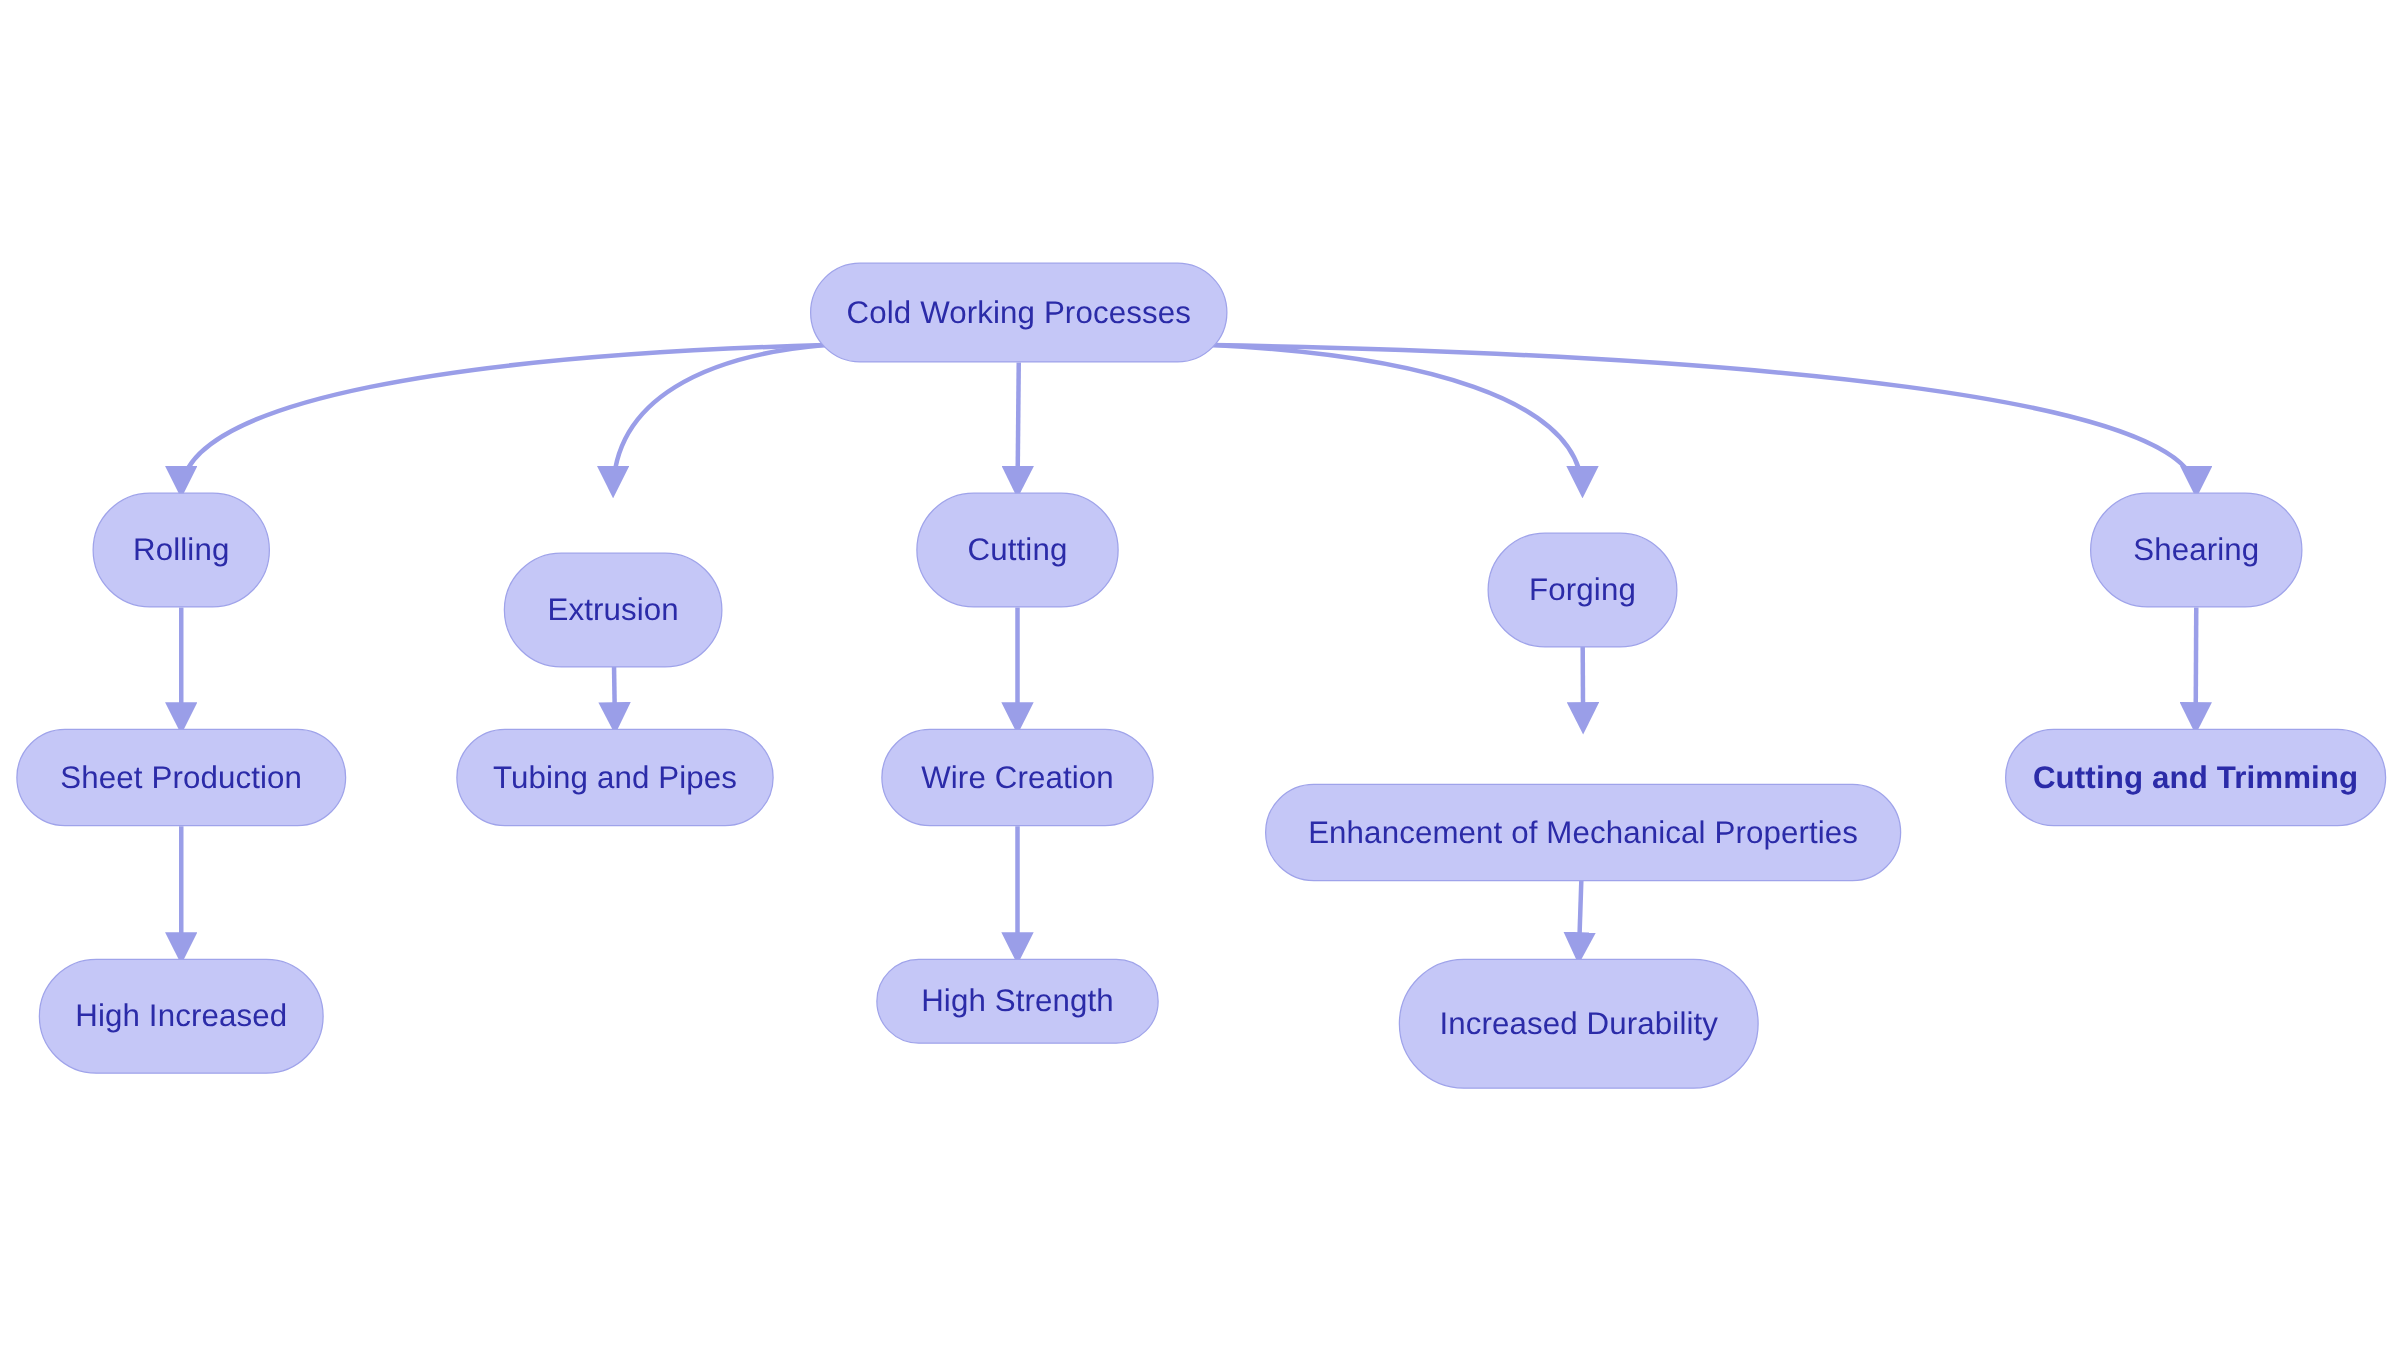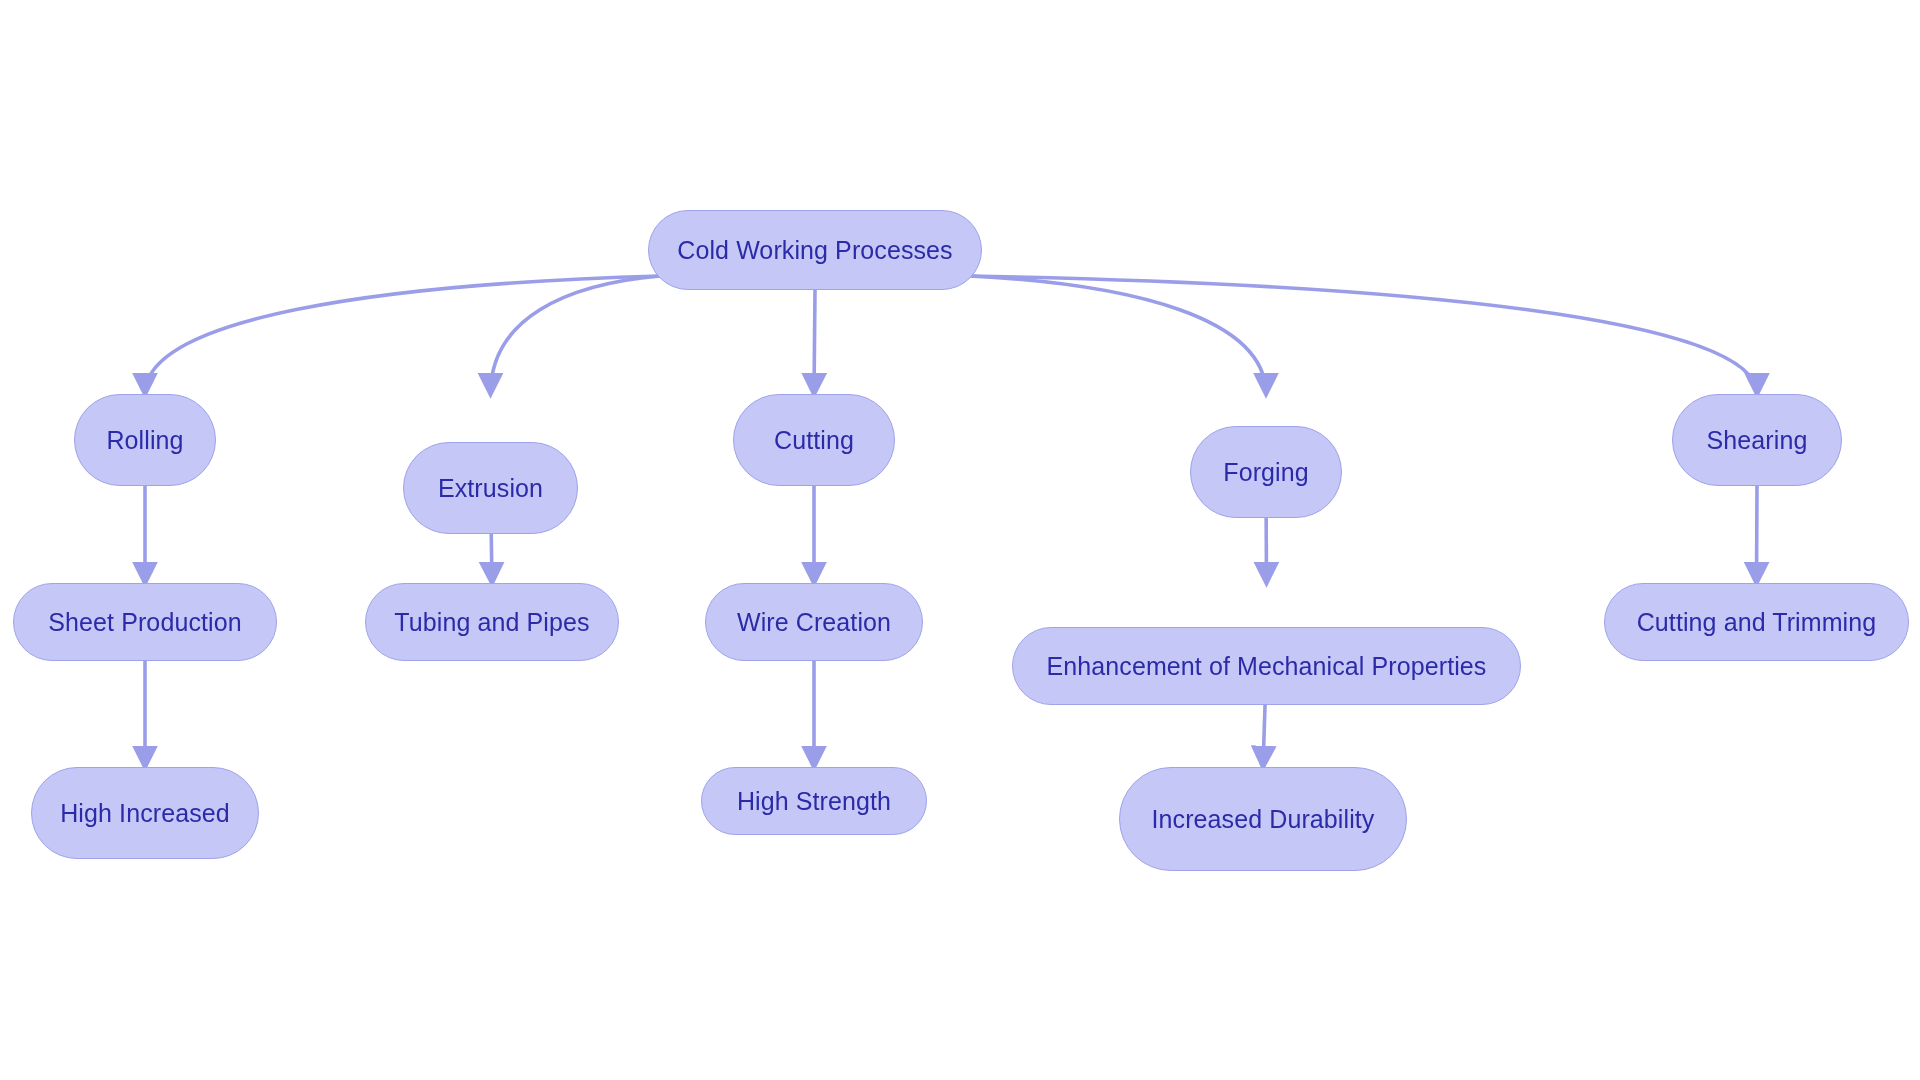--- a/index.html
+++ b/index.html
@@ -101,21 +101,21 @@
       </div>
       <div class="node" style="left: 365px; top: 583px; width: 254px; height: 78px;">
         <span class="node-label">Tubing and Pipes</span>
       </div>
       <div class="node" style="left: 705px; top: 583px; width: 218px; height: 78px;">
         <span class="node-label">Wire Creation</span>
       </div>
       <div class="node" style="left: 1012px; top: 583px; width: 509px; height: 78px; margin-top: 44px;">
         <span class="node-label">Enhancement of Mechanical Properties</span>
       </div>
-      <div class="node" style="left: 1604px; top: 583px; width: 305px; height: 78px;">
+      <div class="node" style="left: 1604px; top: 583px; width: 305px; height: 78px; font-weight: bold;">
         <span class="node-label">Cutting and Trimming</span>
       </div>
       <div class="node" style="left: 31px; top: 767px; width: 228px; height: 92px;">
         <span class="node-label">High Increased</span>
       </div>
       <div class="node" style="left: 701px; top: 767px; width: 226px; height: 68px;">
         <span class="node-label">High Strength</span>
       </div>
       <div class="node" style="left: 1119px; top: 767px; width: 288px; height: 104px;">
         <span class="node-label">Increased Durability</span>

